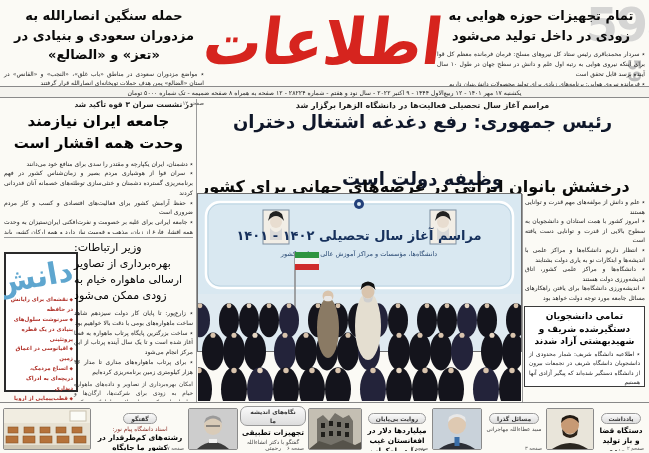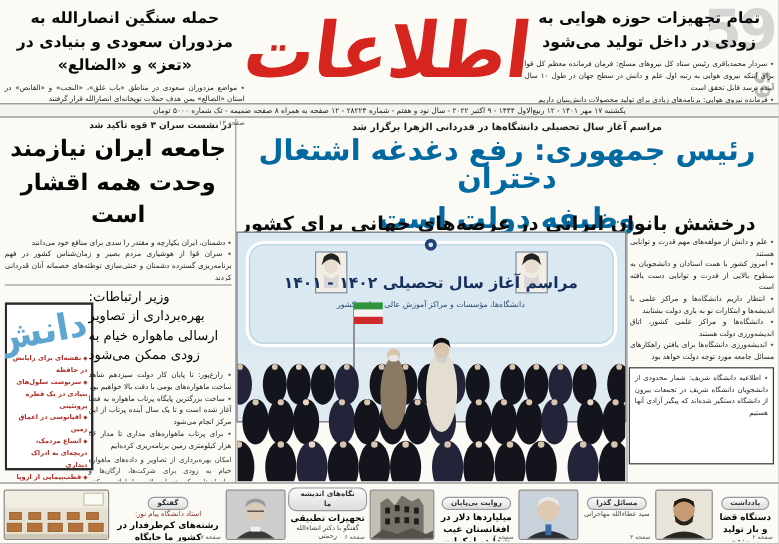--- a/index.html
+++ b/index.html
@@ -16,35 +16,35 @@
   .tiny-bullets .bli::before{content:"٭ ";color:#333;}
   .page-ref{font-size:5.5px;color:#555;margin-top:2px;}
   .masthead-wrap{left:210px;top:0;width:226px;height:84px;display:flex;align-items:center;justify-content:center;z-index:1;}
   .masthead{color:#d6241e;font-size:58px;font-weight:bold;transform:skewX(-7deg) scaleY(1.1);white-space:nowrap;}
   
   .dateline{left:0;top:86px;width:649px;height:12px;border-top:1px solid #8a8a8a;border-bottom:1px solid #8a8a8a;
             background:#f4f3ee;display:flex;align-items:center;justify-content:center;
             font-size:6.2px;color:#222;z-index:2;}
   
   .lead-kicker{left:200px;top:101px;width:445px;text-align:center;font-size:8px;font-weight:bold;color:#1c1c1c;}
-  .lead-h{left:200px;width:445px;text-align:center;font-weight:bold;font-size:24px;color:#0369a1;line-height:1;}
+  .lead-h{left:200px;width:445px;text-align:center;font-weight:bold;font-size:18px;color:#0f172a;line-height:1;}
   .lead-h1{top:113px;} .lead-h2{top:146px;margin-top:24px;}
   .lead-sub{left:200px;top:177px;width:445px;text-align:left;font-weight:bold;font-size:16px;color:#0a0a0a;}
   
   .photo-main{left:197px;top:193px;width:325px;height:159px;border:1px solid #6e6e6e;background:#dfeaf1;}
   
   .points-col{left:525px;top:197px;width:120px;height:106px;overflow:hidden;}
   .points-col .tiny-bullets{margin-top:0;font-size:6px;line-height:1.6;}
   .students-box{left:524px;top:306px;width:121px;height:81px;border:1px solid #3a3a3a;background:#fff;padding:3px 4px;overflow:hidden;}
   .students-title{font-weight:bold;font-size:9px;line-height:1.4;text-align:center;color:#050505;}
   .students-box .tiny-bullets{font-size:5.8px;margin-top:2px;}
   
   .unity{left:4px;top:100px;width:189px;height:134px;overflow:hidden;}
   .unity-kicker{font-size:7.5px;text-align:right;color:#222;font-weight:bold;}
-  .unity-h{font-size:19px;font-weight:bold;text-align:center;line-height:1.45;margin:2px 0 3px;color:#050505;}
+  .unity-h{font-size:15px;font-weight:bold;text-align:center;line-height:1.45;margin:2px 0 3px;color:#050505;}
   .unity .tiny-bullets{font-size:6.1px;line-height:1.6;}
   .vdiv{border-left:1px solid #9a9a9a;width:0;}
   .hdiv{border-top:1px solid #9a9a9a;height:0;}
   .sat-zone{left:4px;top:240px;width:189px;height:161px;overflow:hidden;}
   .sat-content{position:absolute;left:70px;top:0;width:119px;}
   .sat-h{font-weight:normal;font-size:11px;line-height:1.45;text-align:left;color:#050505;}
   .sat-content .tiny-bullets{font-size:6px;}
   .sat-body{font-size:5.8px;line-height:1.55;color:#333;text-align:justify;margin-top:3px;}
   .danesh{position:absolute;left:0;top:12px;width:64px;height:132px;border:2px solid #2a2a2a;background:#fff;padding:2px 3px;}
   .danesh-logo{color:#5ea6cf;font-weight:bold;font-size:30px;text-align:center;transform:rotate(-10deg);line-height:1.3;}
@@ -87,21 +87,21 @@
     <div class="top-headline">حمله سنگین انصارالله به مزدوران سعودی و بنیادی در «تعز» و «الضالع»</div>
     <div class="tiny-bullets">
         <div class="bli">مواضع مزدوران سعودی در مناطق «باب غلق»، «النجب» و «القانص» در استان «الضالع» یمن هدف حملات توپخانه‌ای انصارالله قرار گرفتند</div>
         <div class="bli">انصارالله پایگاه‌های ائتلاف سعودی در «تعز» را زیر حمله گرفت</div>
       </div>
     <div class="page-ref">صفحه ۱۲</div>
   </div>
 
   <div class="abs dateline">یکشنبه ۱۷ مهر ۱۴۰۱ - ۱۲ ربیع‌الاول ۱۴۴۴ - ۹ اکتبر ۲۰۲۲ - سال نود و هفتم - شماره ۲۸۲۲۴ - ۱۲ صفحه به همراه ۸ صفحه ضمیمه - تک شماره ۵۰۰۰ تومان</div>
 
-  <div class="abs lead-kicker">مراسم آغاز سال تحصیلی دانشگاه‌ها در قدردانی الزهرا برگزار شد</div>
+  <div class="abs lead-kicker">مراسم آغاز سال تحصیلی فعالیت‌ها در دانشگاه الزهرا برگزار شد</div>
   <div class="abs lead-h lead-h1">رئیس جمهوری: رفع دغدغه اشتغال دختران</div>
   <div class="abs lead-h lead-h2">وظیفه دولت است</div>
   <div class="abs lead-sub">درخشش بانوان ایرانی در عرصه‌های جهانی برای کشور قدرت آفریده است</div>
 
   <div class="abs photo-main">
     <svg width="323" height="207" viewBox="0 0 323 207">
       <rect x="0" y="0" width="323" height="100" fill="#d9e8f1"></rect>
       <rect x="8" y="8" width="307" height="86" rx="14" fill="none" stroke="#ffffff" stroke-width="2.5"></rect>
       <rect x="10" y="10" width="303" height="82" rx="12" fill="none" stroke="#bcd4e2" stroke-width="1"></rect>
 
@@ -234,20 +234,21 @@
         <div class="bli">امروز کشور با همت استادان و دانشجویان به سطوح بالایی از قدرت و توانایی دست یافته است</div>
         <div class="bli">انتظار داریم دانشگاه‌ها و مراکز علمی با اندیشه‌ها و ابتکارات نو به یاری دولت بشتابند</div>
         <div class="bli">دانشگاه‌ها و مراکز علمی کشور، اتاق اندیشه‌ورزی دولت هستند</div>
         <div class="bli">اندیشه‌ورزی دانشگاه‌ها برای یافتن راهکارهای مسائل جامعه مورد توجه دولت خواهد بود</div>
         <div class="bli">دانشجویان باید تلاش خود را وقف پژوهش کنند، دولت هم برای تامین امکانات لازم برای آنها تلاش خواهد کرد</div>
       </div>
 
   </div>
 
   <div class="abs students-box">
+    <div class="students-title">تمامی دانشجویان دستگیرشده شریف و شهیدبهشتی آزاد شدند</div>
     <div class="tiny-bullets">
         <div class="bli">اطلاعیه دانشگاه شریف: شمار محدودی از دانشجویان دانشگاه شریف در تجمعات بیرون از دانشگاه دستگیر شده‌اند که پیگیر آزادی آنها هستیم</div>
       </div>
 
   </div>
 
   <div class="abs unity">
     <div class="unity-kicker">در نشست سران ۳ قوه تأکید شد</div>
     <div class="unity-h">جامعه ایران نیازمند وحدت همه اقشار است</div>
     <div class="tiny-bullets">

